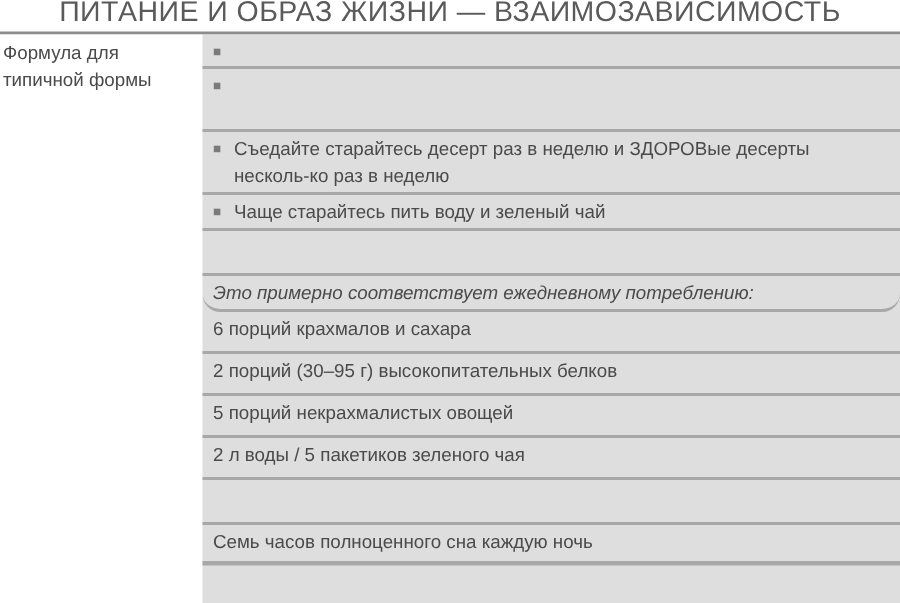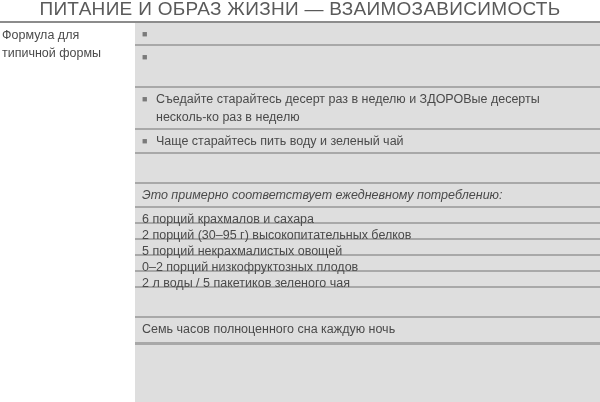--- a/index.html
+++ b/index.html
@@ -26,22 +26,22 @@
   }
   .row.bullet { display: flex; }
   .row.bullet .b { width: 14px; flex: none; color: #7a7a7a; font-size: 9px; line-height: 18px; }
   .row.italic { font-style: italic; }
   .row.empty { height: 30px; }
   .r1 { height: 23px; }
   .r2 { height: 42px; }
   .r3 { height: 42px; }
   .r4 { height: 24px; }
   .r5 { height: 31px; }
-  .r6 { height: 24px; }
-  .rs { height: 16px; }
+  .r6 { height: 24px; border-radius: 12px; }
+  .rs { height: 28px; }
   .r12 { height: 33px; }
   .last { border-bottom: 3px solid #a8a8a8; height: 27px; }
 </style>
 </head>
 <body>
 
 <div class="title">ПИТАНИЕ И ОБРАЗ ЖИЗНИ — ВЗАИМОЗАВИСИМОСТЬ</div>
 
 <div class="table">
   <div class="left">Формула для типичной формы</div>
@@ -58,18 +58,17 @@
     </div>
     <div class="row bullet r4">
       <span class="b">■</span>
       <span>Чаще старайтесь пить воду и зеленый чай</span>
     </div>
     <div class="row empty r5"></div>
     <div class="row italic r6">Это примерно соответствует ежедневному потреблению:</div>
     <div class="row rs">6 порций крахмалов и сахара</div>
     <div class="row rs">2 порций (30–95 г) высокопитательных белков</div>
     <div class="row rs">5 порций некрахмалистых овощей</div>
-    <div class="row rs">0–2 порций низкофруктозных плодов</div>
     <div class="row rs">2 л воды / 5 пакетиков зеленого чая</div>
     <div class="row empty r12"></div>
     <div class="row last">Семь часов полноценного сна каждую ночь</div>
   </div>
 </div>
 
 </body></html>

